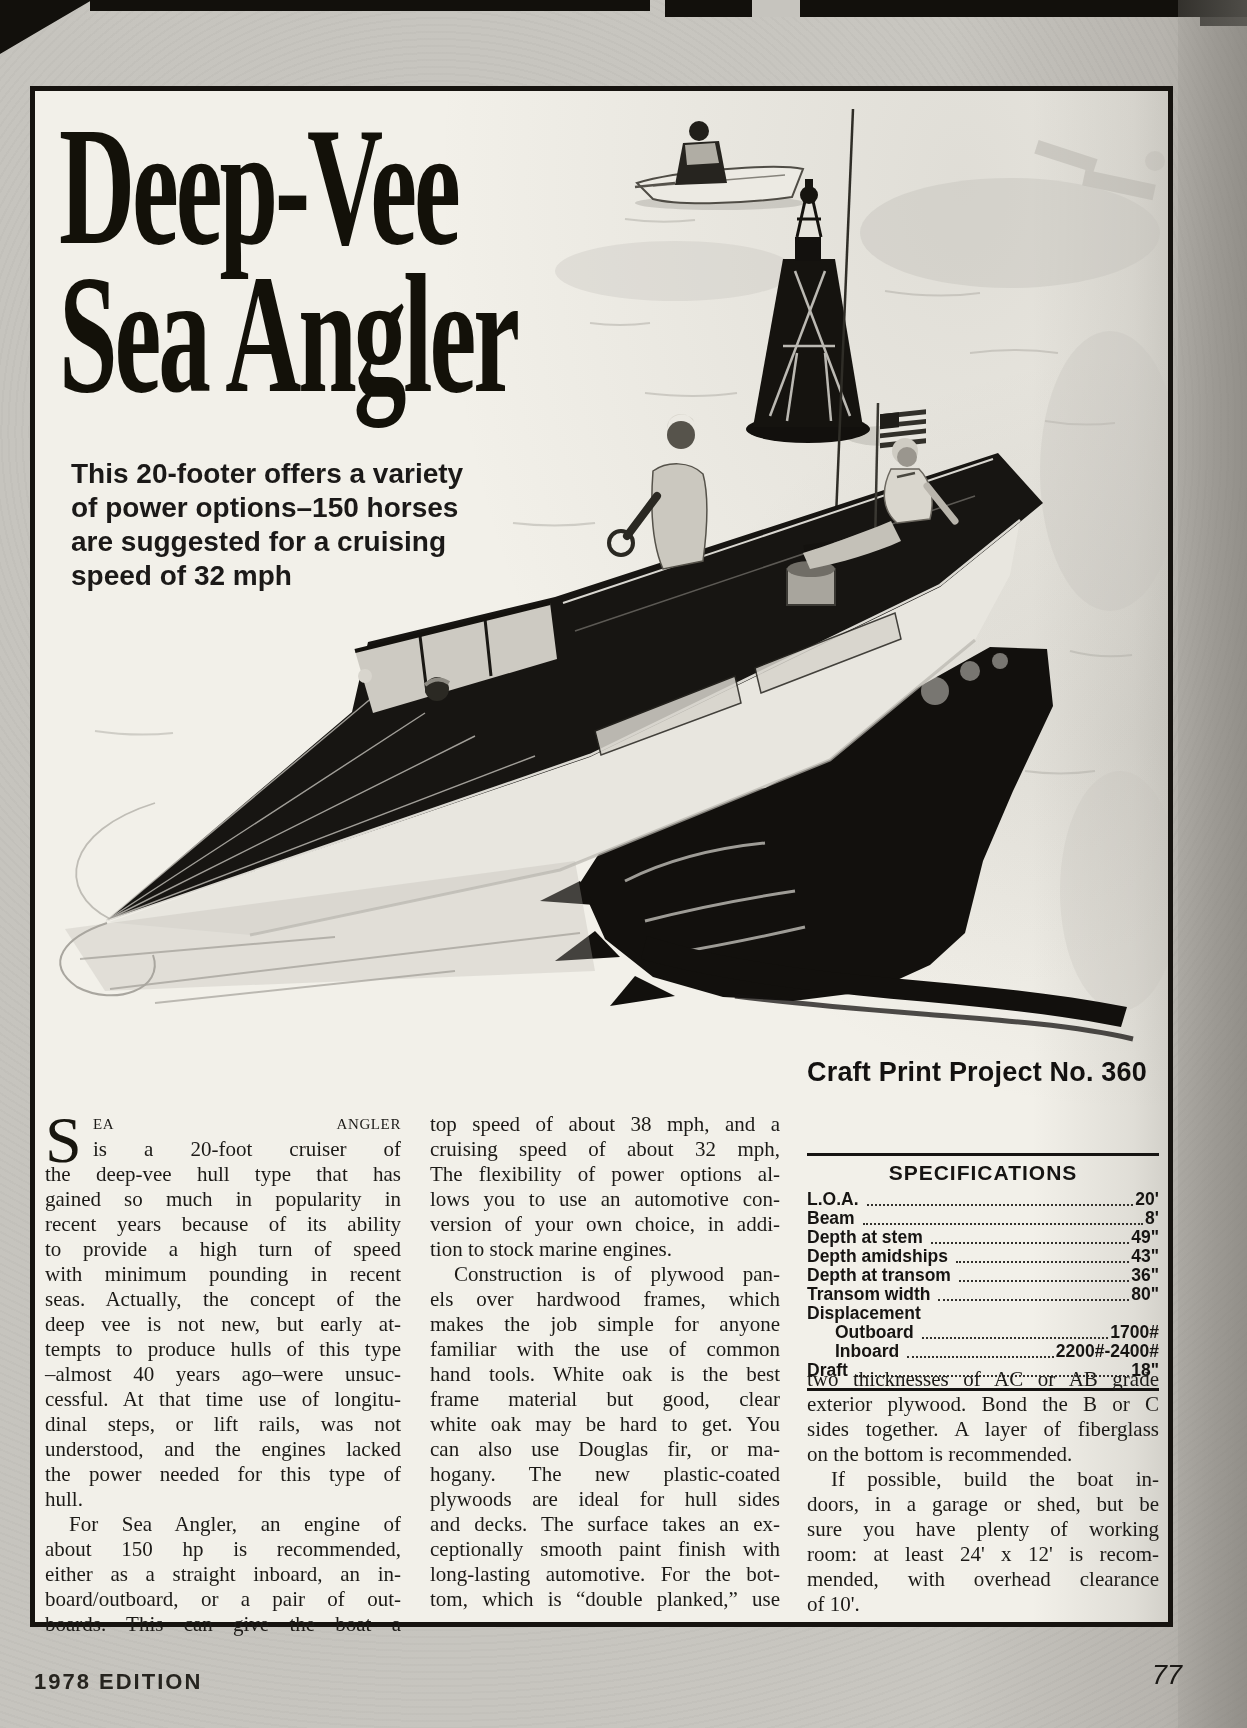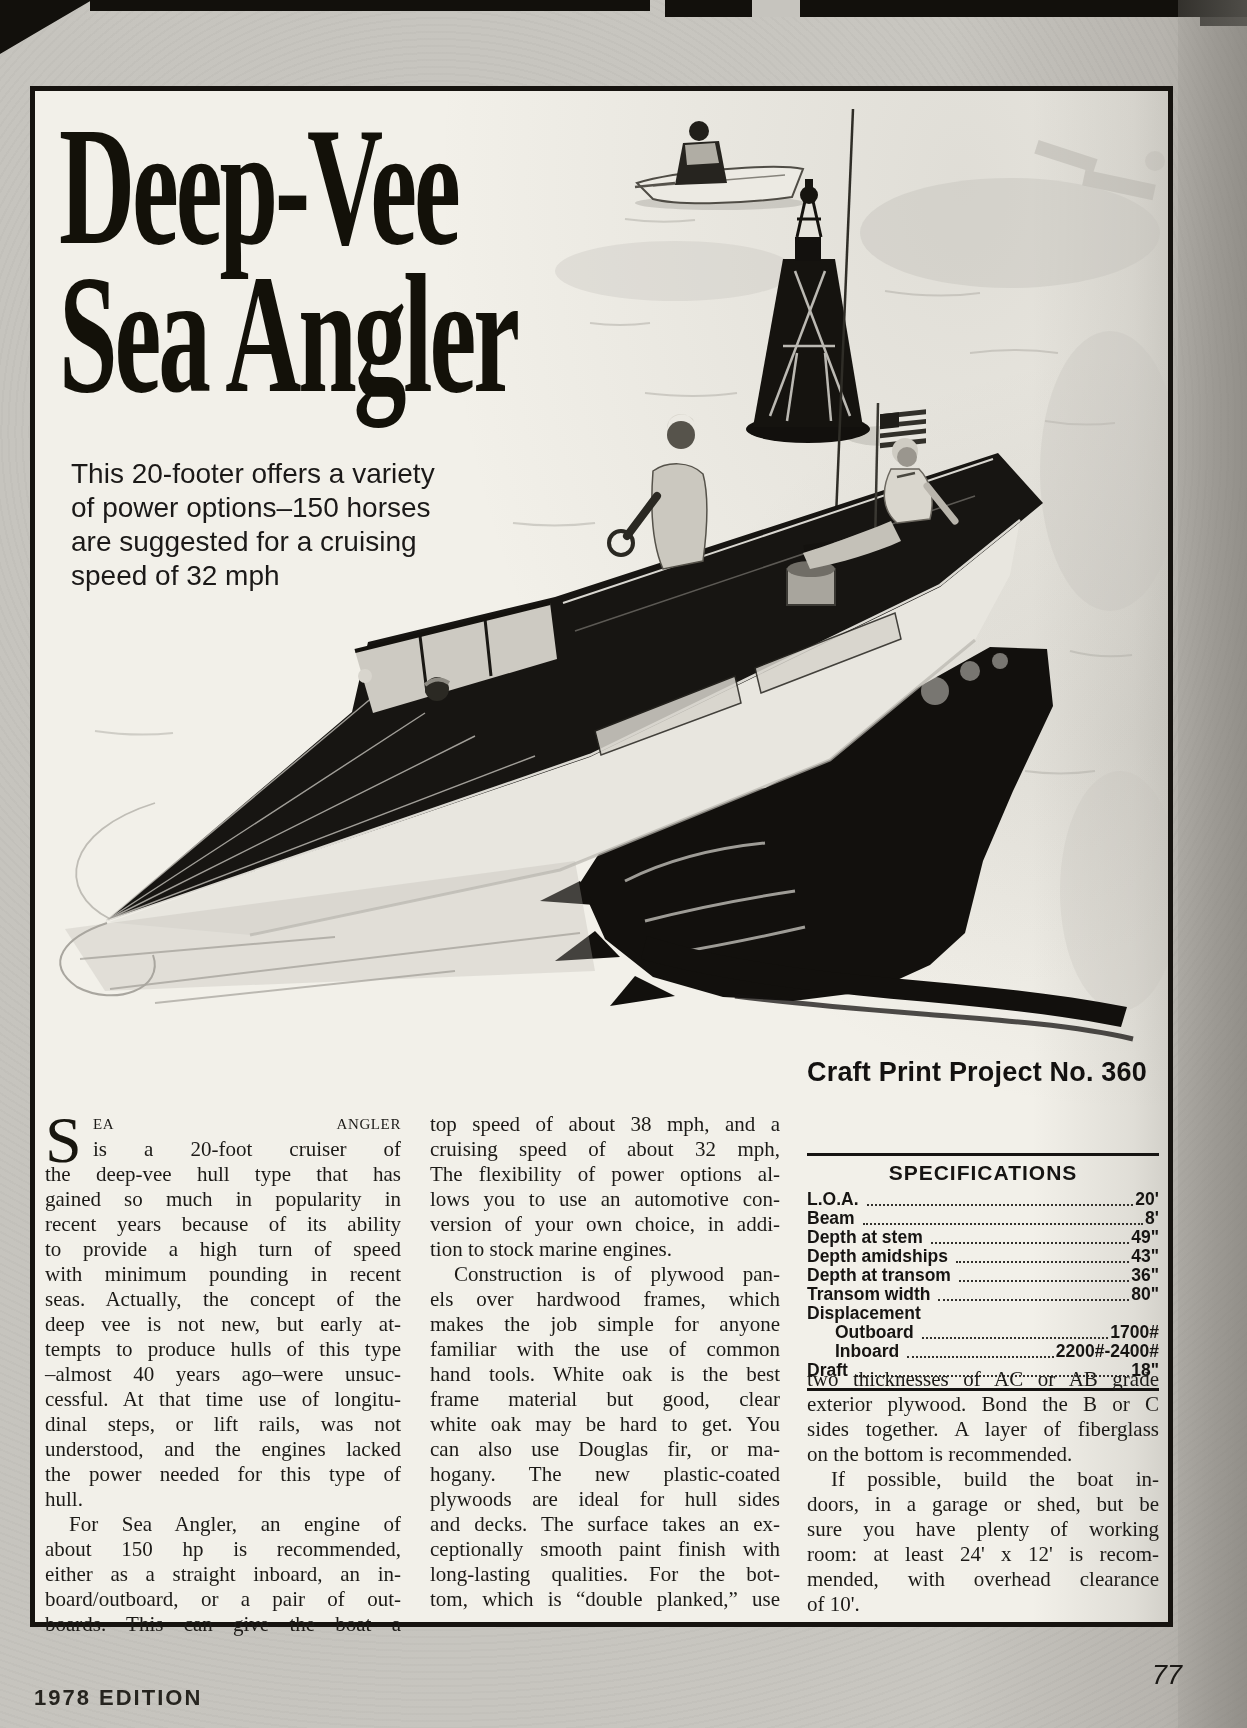--- a/index.html
+++ b/index.html
@@ -18,21 +18,21 @@
     background:
       radial-gradient(ellipse at 82% 6%, rgba(140,137,130,.18), transparent 40%),
       radial-gradient(ellipse at 97% 42%, rgba(140,137,130,.16), transparent 30%),
       linear-gradient(90deg, rgba(0,0,0,0) 88%, rgba(110,107,100,.14) 97%, rgba(110,107,100,.24) 100%),
       #f2f0e9;}
   .illus{position:absolute;left:0;top:0;width:1133px;height:1531px;}
   .title{position:absolute;left:24px;font-family:"Liberation Serif",serif;font-weight:700;
     font-size:170px;line-height:1;color:#131109;transform:scaleX(.62);transform-origin:left top;
     letter-spacing:-5px;white-space:nowrap;}
   .t1{top:10px;} .t2{top:158px;}
-  .subtitle{position:absolute;left:36px;top:366px;font-weight:400;font-size:28px;line-height:34px;
+  .subtitle{position:absolute;left:36px;top:366px;font-weight:700;font-size:28px;line-height:34px;
     color:#1b1918;font-family:"Liberation Sans",sans-serif;}
   .credit{position:absolute;left:772px;top:966px;width:352px;text-align:left;
     font-weight:700;font-size:27px;letter-spacing:.2px;color:#131110;white-space:nowrap;}
   .specs{position:absolute;left:772px;top:1022px;width:352px;color:#161412;margin-top:40px;}
   .specs-rule{border-top:3.5px solid #161412;}
   .specs-h{text-align:center;font-weight:700;font-size:21px;letter-spacing:1px;padding:5px 0 5px;}
   .spec-row{display:flex;align-items:flex-end;font-weight:700;font-size:17.5px;line-height:19px;}
   .spec-row.ind{padding-left:28px;}
   .spec-label{white-space:nowrap;}
   .spec-leader{flex:1;border-bottom:2.2px dotted #32302c;margin:0 2px 3px 8px;}
@@ -43,21 +43,21 @@
   .c1{left:10px;top:1021px;width:356px;}
   .c2{left:395px;top:1021px;width:350px;}
   .c3{left:772px;top:1276px;width:352px;}
   .bl{text-align-last:justify;min-height:25px;}
   .bl.end{text-align-last:auto;}
   .bl.ind{text-indent:24px;}
   .sc{font-size:15px;letter-spacing:.6px;}
   .dropcap{float:left;width:42px;height:48px;font-family:"Liberation Serif",serif;
     font-size:66px;line-height:52px;margin:2px 6px 0 0;color:#18160f;}
   .edition{position:absolute;left:34px;top:1669px;font-weight:700;font-size:22px;
-    letter-spacing:2px;color:#26241f;margin-top:16px;}
+    letter-spacing:2px;color:#26241f;}
   .pageno{position:absolute;left:1152px;top:1660px;font-style:italic;font-weight:400;
     font-size:27px;color:#1b1916;}
 </style>
 </head>
 <body>
 
 <div class="scan">
 
   <div class="artwedge"></div>
   <div class="art" style="left:90px;top:0;width:560px;height:11px;"></div>
@@ -341,21 +341,21 @@
         <div class="bl">makes the job simple for anyone</div>
         <div class="bl">familiar with the use of common</div>
         <div class="bl">hand tools. White oak is the best</div>
         <div class="bl">frame material but good, clear</div>
         <div class="bl">white oak may be hard to get. You</div>
         <div class="bl">can also use Douglas fir, or ma-</div>
         <div class="bl">hogany. The new plastic-coated</div>
         <div class="bl">plywoods are ideal for hull sides</div>
         <div class="bl">and decks. The surface takes an ex-</div>
         <div class="bl">ceptionally smooth paint finish with</div>
-        <div class="bl">long-lasting qualities. For the bot-</div>
+        <div class="bl">long-lasting automotive. For the bot-</div>
         <div class="bl">tom, which is “double planked,” use</div>
       </div>
     <div class="col c3">
         <div class="bl">two thicknesses of AC or AB grade</div>
         <div class="bl">exterior plywood. Bond the B or C</div>
         <div class="bl">sides together. A layer of fiberglass</div>
         <div class="bl end">on the bottom is recommended.</div>
         <div class="bl ind">If possible, build the boat in-</div>
         <div class="bl">doors, in a garage or shed, but be</div>
         <div class="bl">sure you have plenty of working</div>

